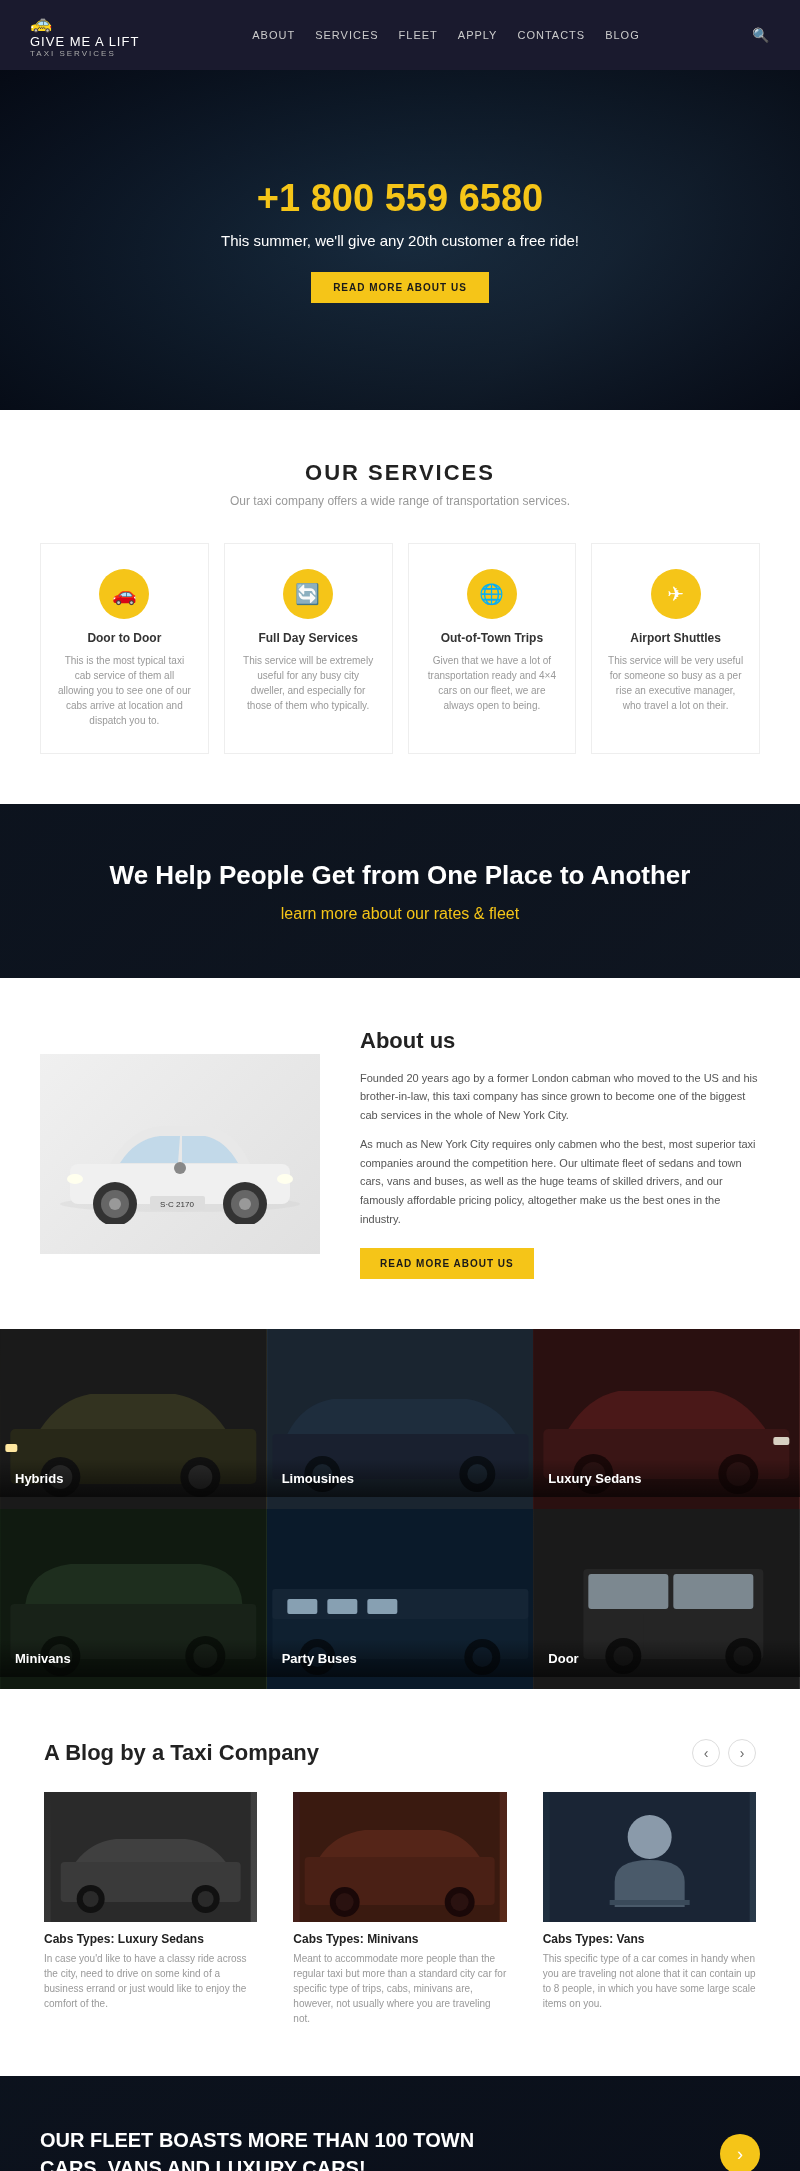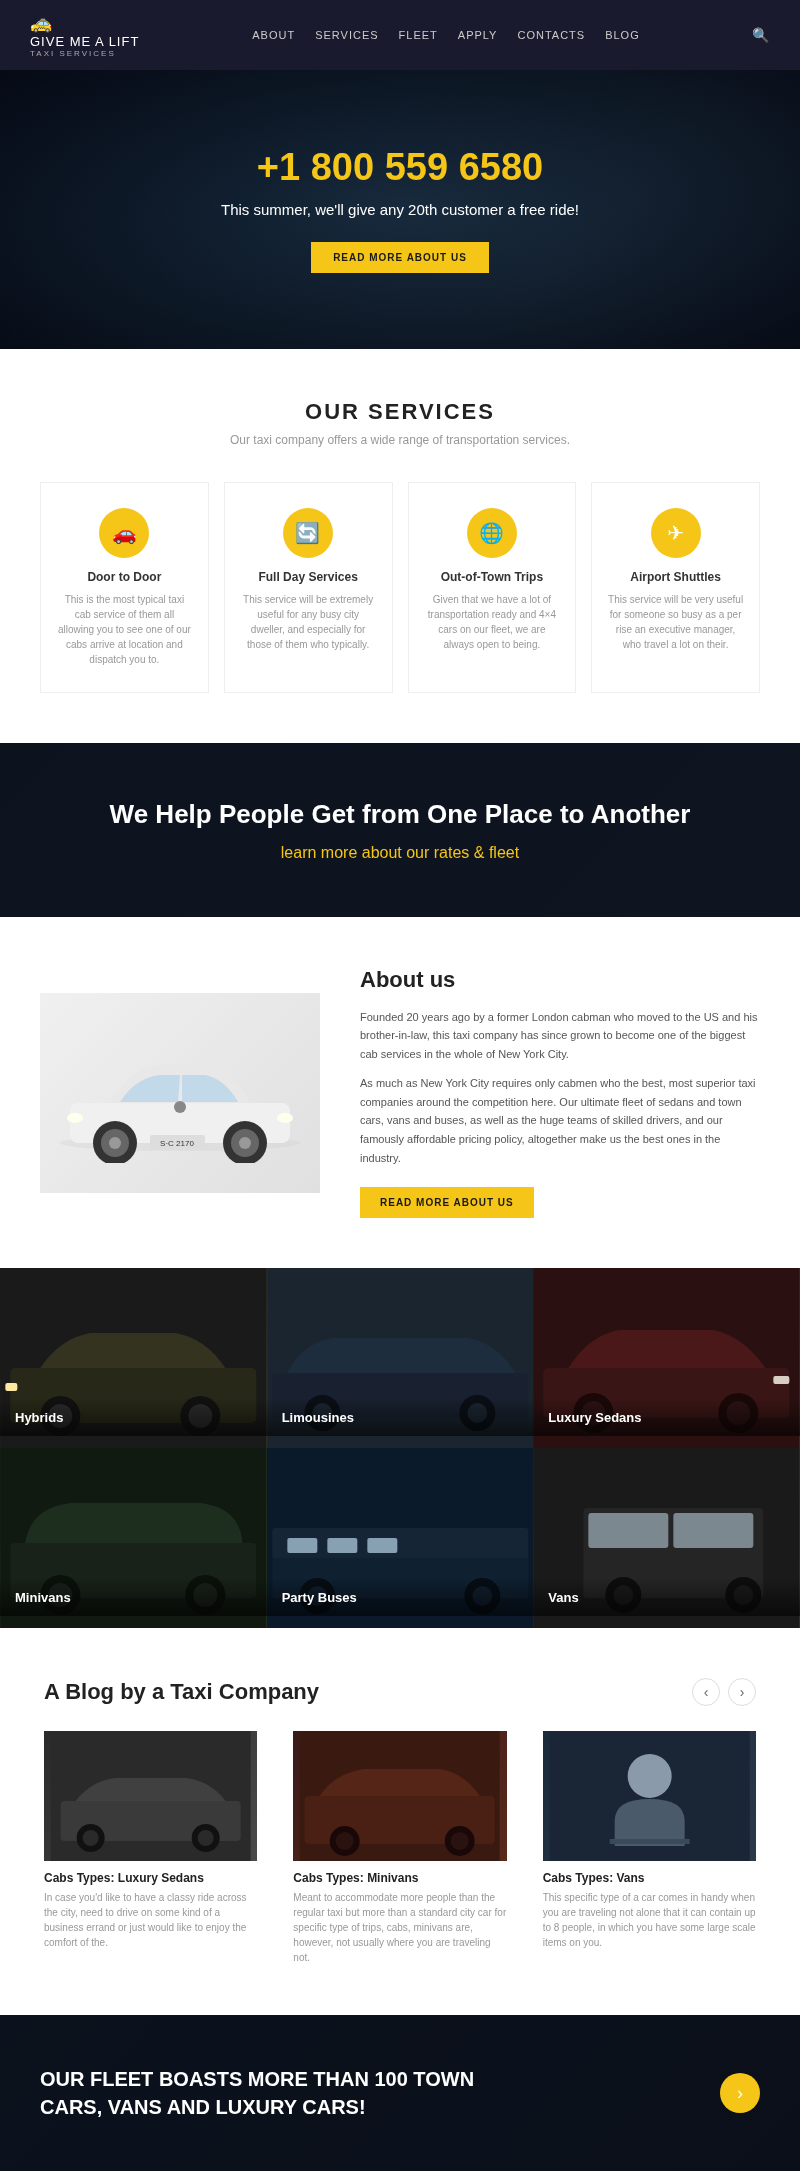--- a/index.html
+++ b/index.html
@@ -19,21 +19,21 @@
     .logo-icon { color: #f5c518; font-size: 18px; }
     .logo-title { color: #fff; font-size: 13px; font-weight: normal; letter-spacing: 1px; }
     .logo-sub { color: #aaa; font-size: 8px; letter-spacing: 2px; }
     .nav-links { display: flex; gap: 20px; align-items: center; }
     .nav-links a { color: #ccc; text-decoration: none; font-size: 11px; letter-spacing: 1px; text-transform: uppercase; }
     .search-icon-nav { color: #ccc; font-size: 14px; cursor: pointer; }
 
     
     .hero {
       background: linear-gradient(135deg, #0a0a1a 0%, #1a2a3a 40%, #2a3a4a 70%, #1a1a2a 100%);
-      height: 279px;
+      height: 340px;
       display: flex;
       flex-direction: column;
       align-items: center;
       justify-content: center;
       text-align: center;
       position: relative;
       overflow: hidden;
     }
     .hero::before {
       content: '';
@@ -483,21 +483,21 @@
       <rect x="50" y="60" width="180" height="90" rx="4" fill="#252525"></rect>
       <rect x="55" y="65" width="80" height="35" rx="3" fill="#b8ccd8" opacity="0.6"></rect>
       <rect x="140" y="65" width="80" height="35" rx="3" fill="#b8ccd8" opacity="0.6"></rect>
       <rect x="55" y="105" width="55" height="35" fill="#252525"></rect>
       <circle cx="90" cy="147" r="18" fill="#0d0d0d"></circle>
         <circle cx="90" cy="147" r="10" fill="#1a1a1a"></circle>
       <circle cx="210" cy="147" r="18" fill="#0d0d0d"></circle>
         <circle cx="210" cy="147" r="10" fill="#1a1a1a"></circle>
     </svg>
     <div class="overlay">
-      <span class="label">Vans</span>
+      <span class="label">Door</span>
     </div>
   </div>
 </div>
 
 <section class="blog-section">
   <div class="blog-header">
     <h2>A Blog by a Taxi Company</h2>
     <div class="blog-nav">
       <button class="blog-nav-btn">‹</button>
       <button class="blog-nav-btn">›</button>

